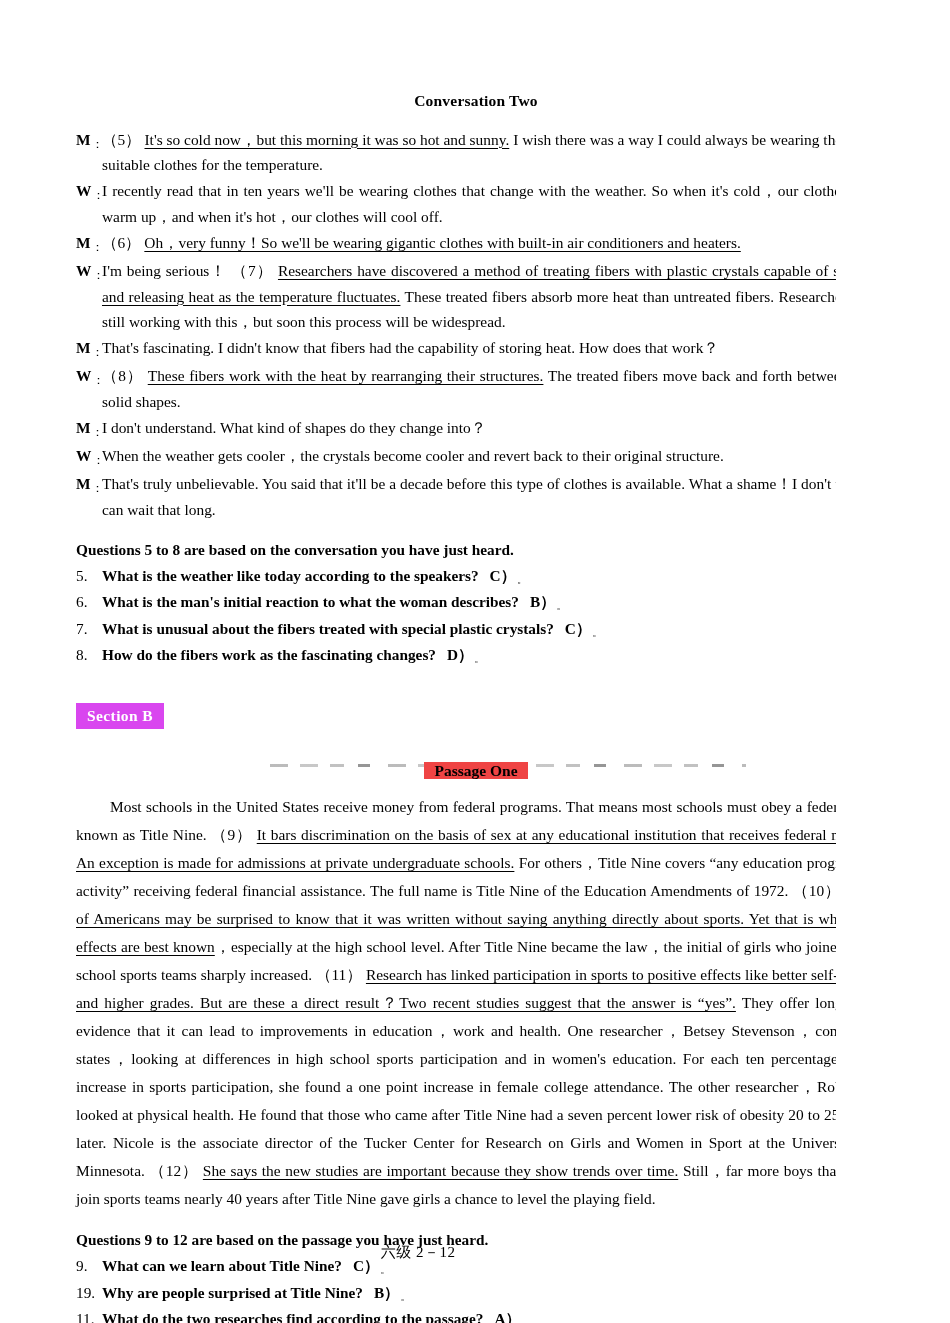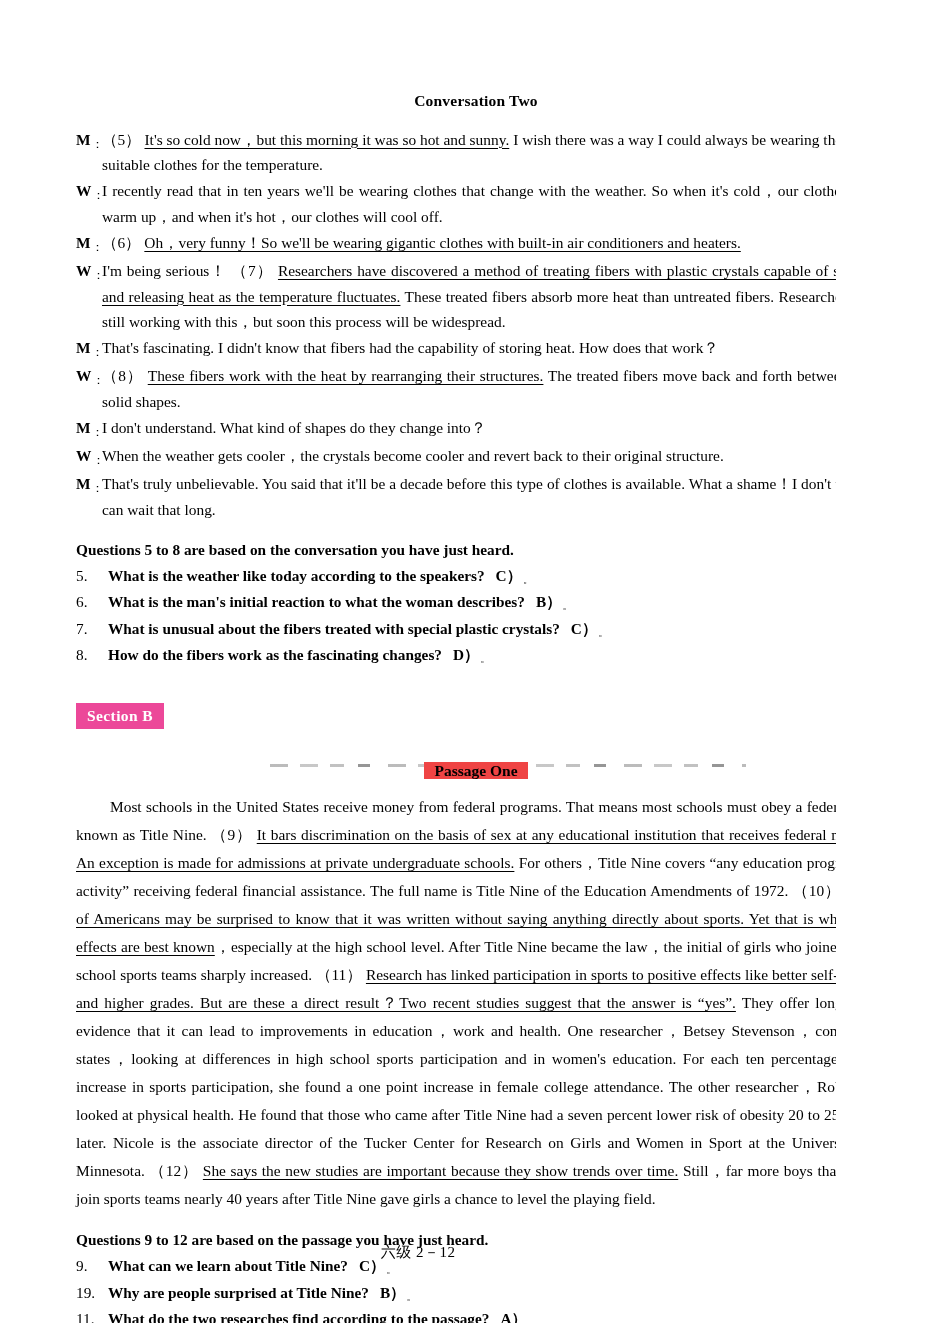--- a/index.html
+++ b/index.html
@@ -96,41 +96,40 @@
     display: flex;
     align-items: baseline;
   }
   .q-index {
     flex: 0 0 auto;
     width: 26px;
     font-weight: normal;
   }
   .q-body {
     font-weight: bold;
-    margin-left: 6px;
   }
   .q-ans {
     font-weight: bold;
     margin-left: 11px;
   }
   .q-dot {
     font-weight: normal;
     font-size: 10px;
     position: relative;
     top: 2px;
     left: 1px;
   }
 
   
   .section-badge-row {
     margin: 33px 0 0 0;
   }
   .section-badge {
     display: inline-block;
-    background: #ec4899;
+    background: #d946ef;
     color: #ffffff;
     font-weight: bold;
     font-size: 15.5px;
     line-height: 1;
     padding: 5px 11px 6px 11px;
     letter-spacing: 0.4px;
   }
 
   
   .passage-head-wrap {

